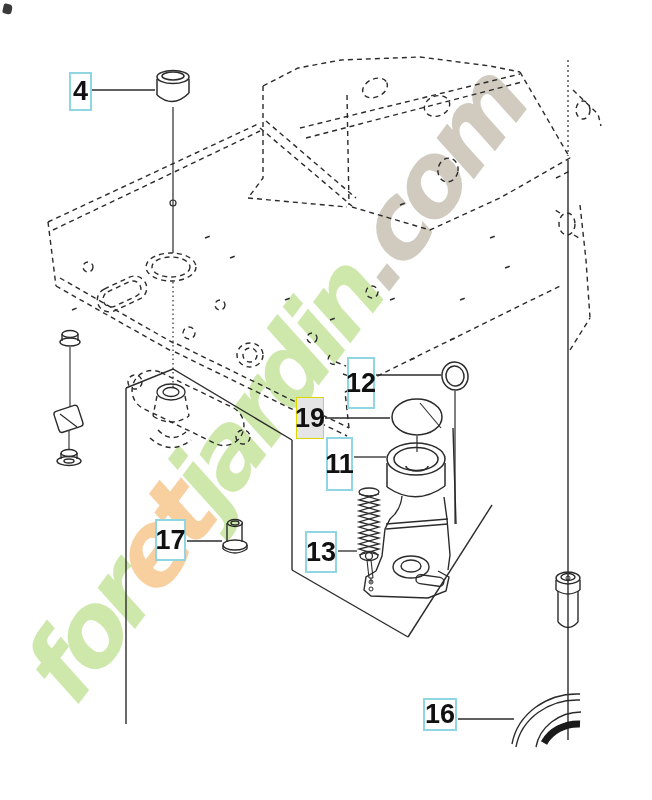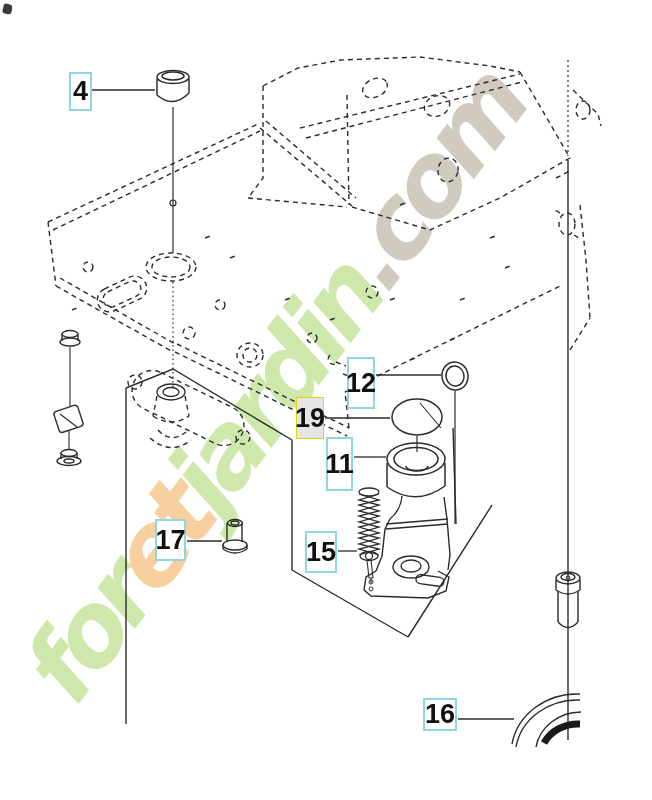--- a/index.html
+++ b/index.html
@@ -255,16 +255,16 @@
       <path d="M536,747 A46,42 0 0 1 581,712"></path>
       <path d="M544,743 A38,34 0 0 1 580,724" stroke-width="7" stroke="#1a1a1a"></path>
     </g>
   </svg>
 
   <div class="lbl lbl-4">4</div>
   <div class="lbl lbl-12">12</div>
   <div class="lbl lbl-19 highlight">19</div>
   <div class="lbl lbl-11">11</div>
   <div class="lbl lbl-17">17</div>
-  <div class="lbl lbl-13">15</div>
+  <div class="lbl lbl-13">13</div>
   <div class="lbl lbl-16">16</div>
 
 </div>
 
 </body></html>

